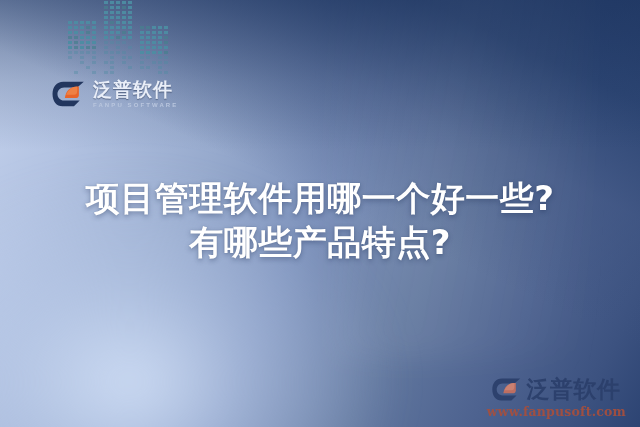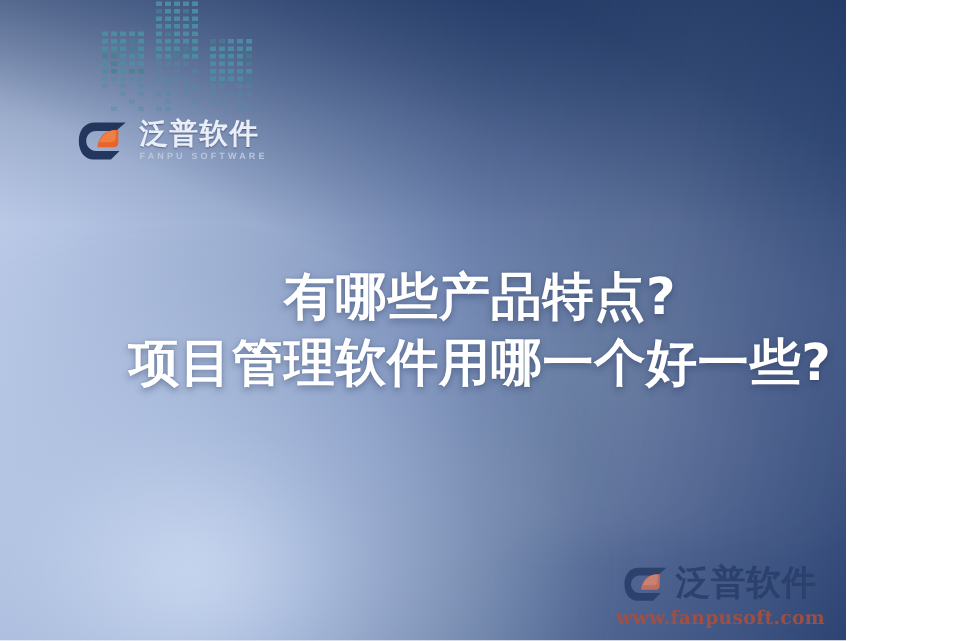--- a/index.html
+++ b/index.html
@@ -8,21 +8,21 @@
     padding: 0;
     background: #ffffff;
   }
   body {
     font-family: "Liberation Sans", "DejaVu Sans", sans-serif;
   }
 
   
   .banner {
     position: relative;
-    width: 564px;
+    width: 640px;
     height: 427px;
     overflow: hidden;
     
     background:
       linear-gradient(205deg,
         #27406e 0%,
         #2d4674 14%,
         #3d538190 30%,
         #55699a00 48%),
       linear-gradient(118deg,
@@ -403,22 +403,22 @@
         <path d="M30 8 C24 8 19 12 16.5 18 L26 18 C29 18 30 16 30 13 Z" fill="#f08a4e" opacity=".75"></path>
       </svg>
       <div class="logo-words">
         <div class="logo-cn">泛普软件</div>
         <div class="logo-en">FANPU SOFTWARE</div>
       </div>
     </div>
   </div>
 
   <div class="headline">
+    <span class="line">项目管理软件用哪一个好一些?</span>
     <span class="line">有哪些产品特点?</span>
-    <span class="line">项目管理软件用哪一个好一些?</span>
   </div>
 
   <div class="watermark">
     <div class="wm-lockup">
       <svg class="wm-mark" viewBox="0 0 40 34">
         <path d="M13 2 L38 2 L30 9 L14 9 C9 9 6 13 6 17 C6 21 9 25 14 25 L33 25 L26 32 L12 32 C5 32 0 26 0 17 C0 8 5 2 13 2 Z" fill="#2b3f6b"></path>
         <path d="M30 8 C22 8 16 13 15 22 L29 22 C31 22 32 20 32 18 L32 8 Z" fill="#c8705e"></path>
         <path d="M30 8 C24 8 19 12 16.5 18 L26 18 C29 18 30 16 30 13 Z" fill="#d98a74" opacity=".8"></path>
       </svg>
       <div class="wm-cn">泛普软件</div>

